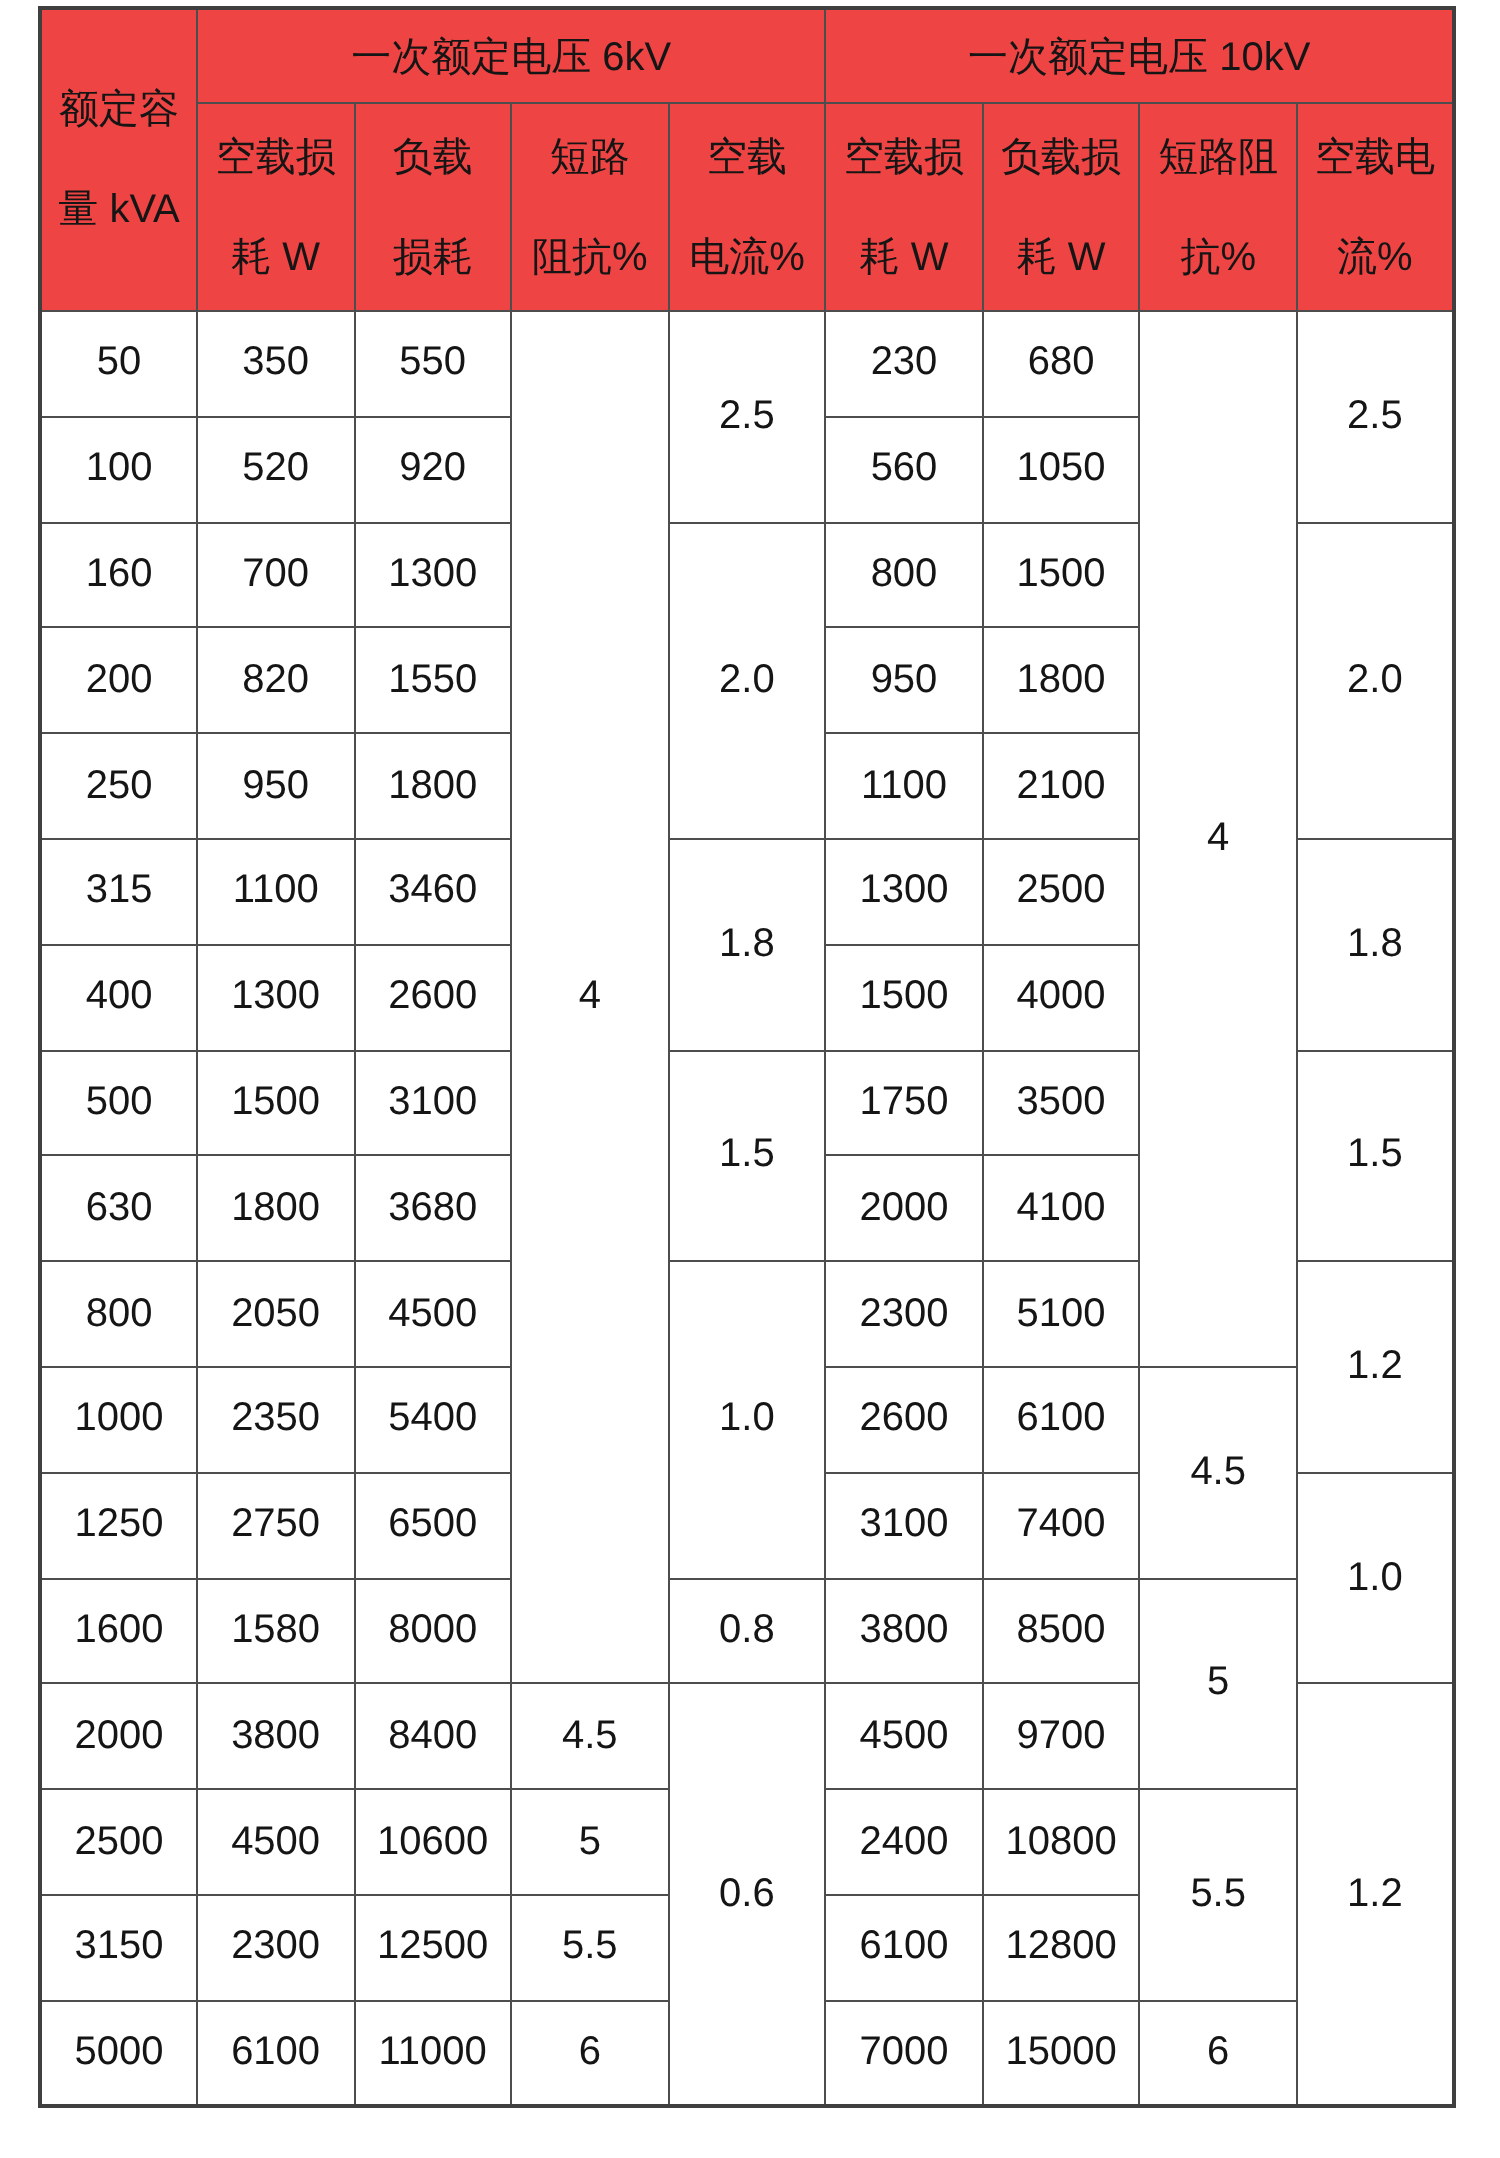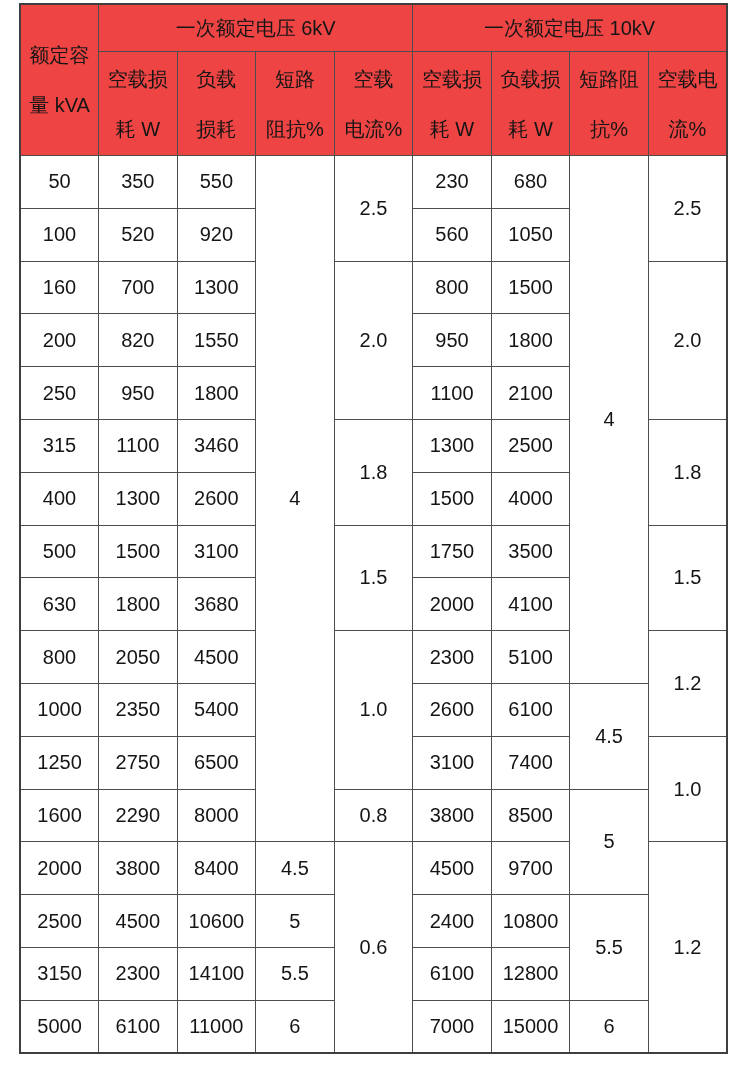--- a/index.html
+++ b/index.html
@@ -196,21 +196,21 @@
         <tr>
           <td>1250</td>
           <td>2750</td>
           <td>6500</td>
           <td>3100</td>
           <td>7400</td>
           <td rowspan="2">1.0</td>
         </tr>
         <tr>
           <td>1600</td>
-          <td>2290</td>
+          <td>1580</td>
           <td>8000</td>
           <td rowspan="1">0.8</td>
           <td>3800</td>
           <td>8500</td>
           <td rowspan="2">5</td>
         </tr>
         <tr>
           <td>2000</td>
           <td>3800</td>
           <td>8400</td>
@@ -225,21 +225,21 @@
           <td>4500</td>
           <td>10600</td>
           <td rowspan="1">5</td>
           <td>2400</td>
           <td>10800</td>
           <td rowspan="2">5.5</td>
         </tr>
         <tr>
           <td>3150</td>
           <td>2300</td>
-          <td>14100</td>
+          <td>12500</td>
           <td rowspan="1">5.5</td>
           <td>6100</td>
           <td>12800</td>
         </tr>
         <tr>
           <td>5000</td>
           <td>6100</td>
           <td>11000</td>
           <td rowspan="1">6</td>
           <td>7000</td>

